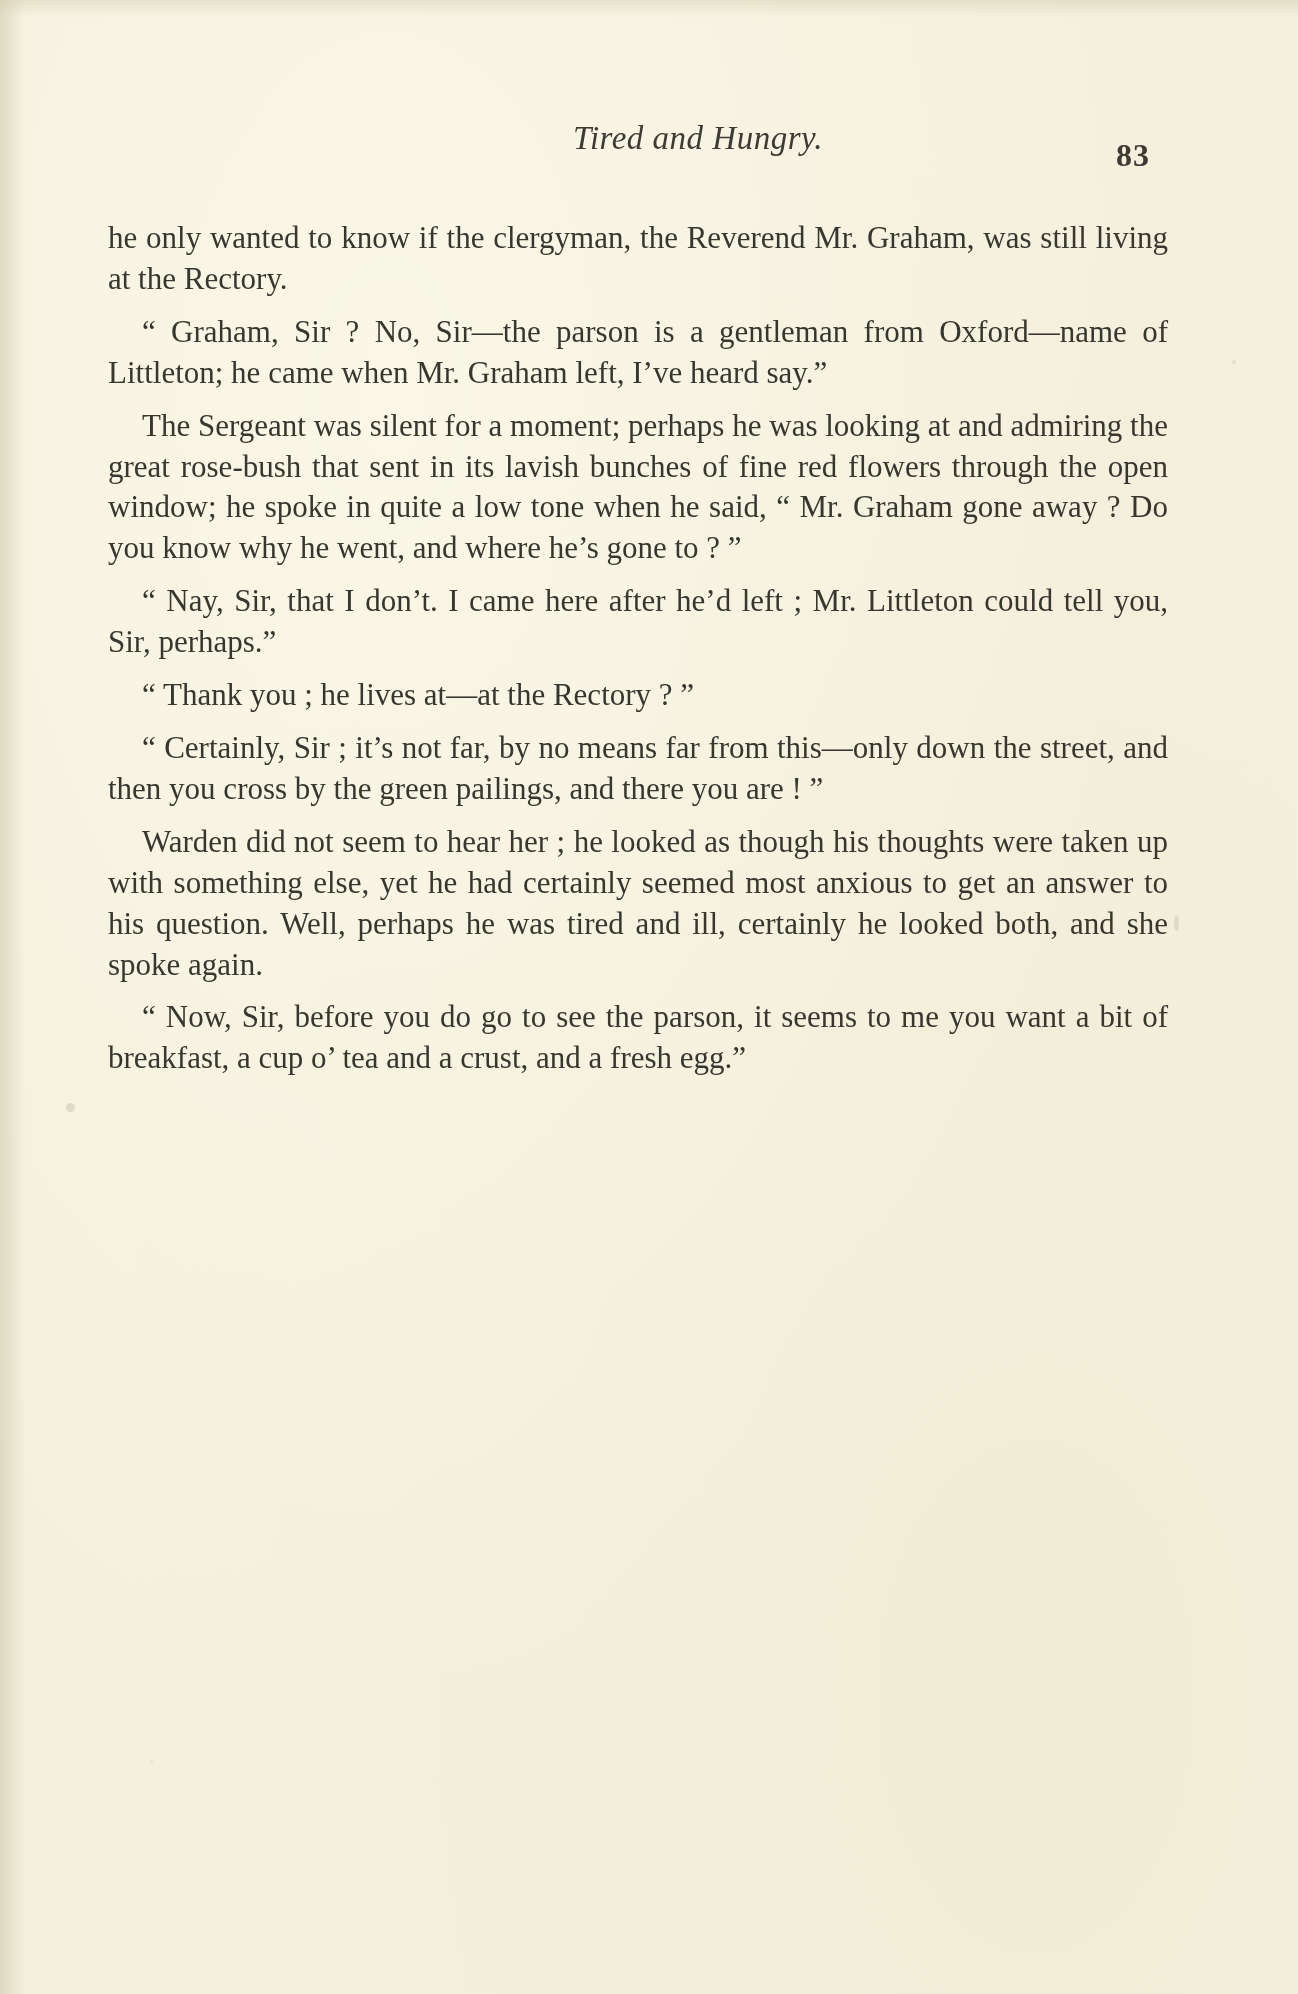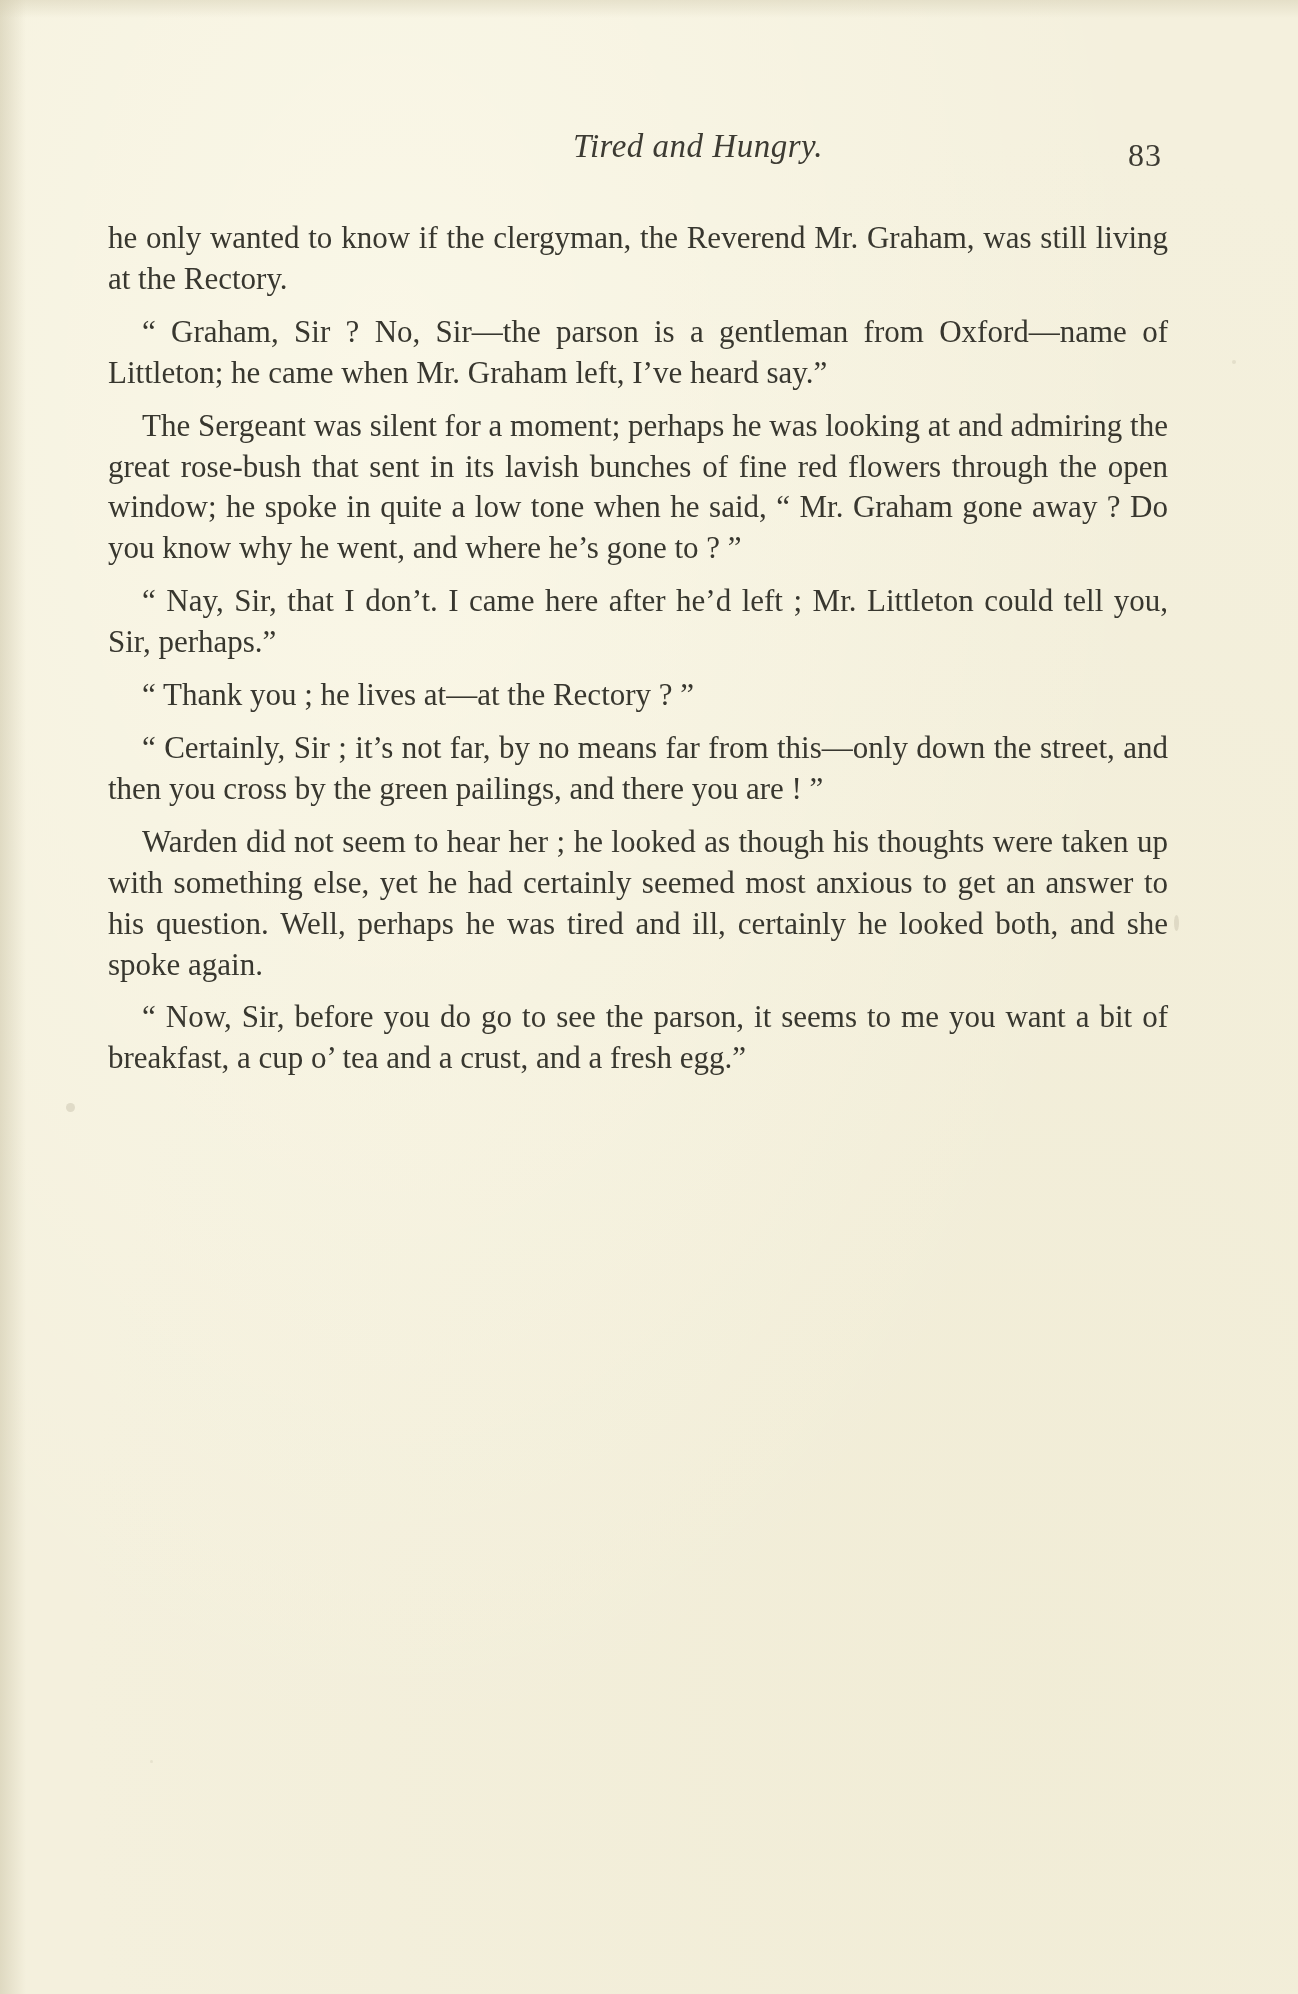--- a/index.html
+++ b/index.html
@@ -50,30 +50,31 @@
     justify-content: flex-start;
     height: 56px;
     margin-bottom: 42px;
     position: relative;
   }
   .running-title {
     font-style: italic;
     font-size: 33px;
     letter-spacing: 0.5px;
     color: #3d3b33;
-    margin: 8px auto;
+    margin: 0 auto;
     padding-left: 120px;
   }
   .folio {
     position: absolute;
-    right: 6px;
+    right: 18px;
     bottom: 2px;
     font-size: 32px;
     color: #3d3b33;
     letter-spacing: 1px;
+    font-weight: bold;
   }
   .body-text {
     font-size: 31px;
     line-height: 1.32;
     color: #38372f;
     text-align: justify;
     text-justify: inter-word;
   }
   .body-text p {
     margin: 0;

